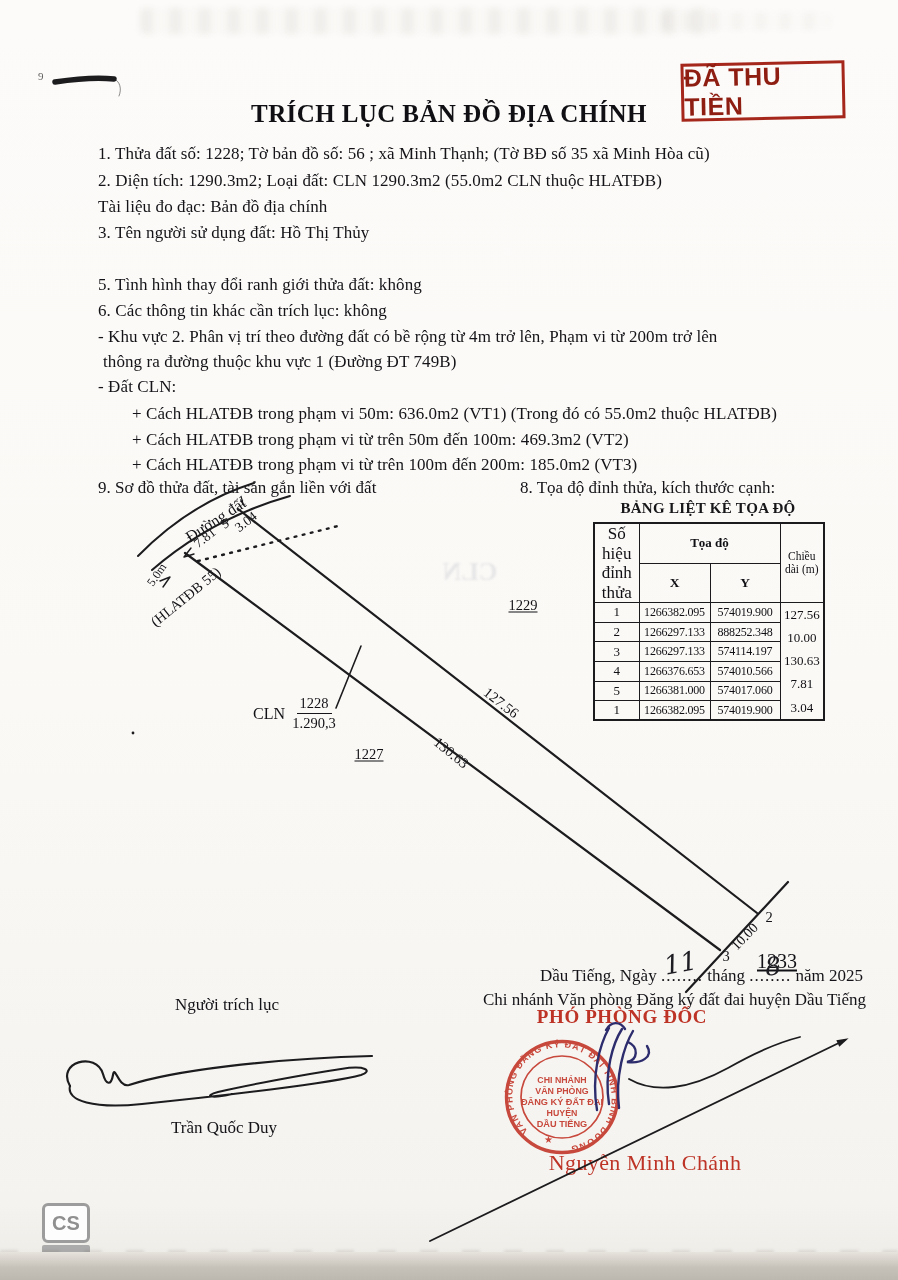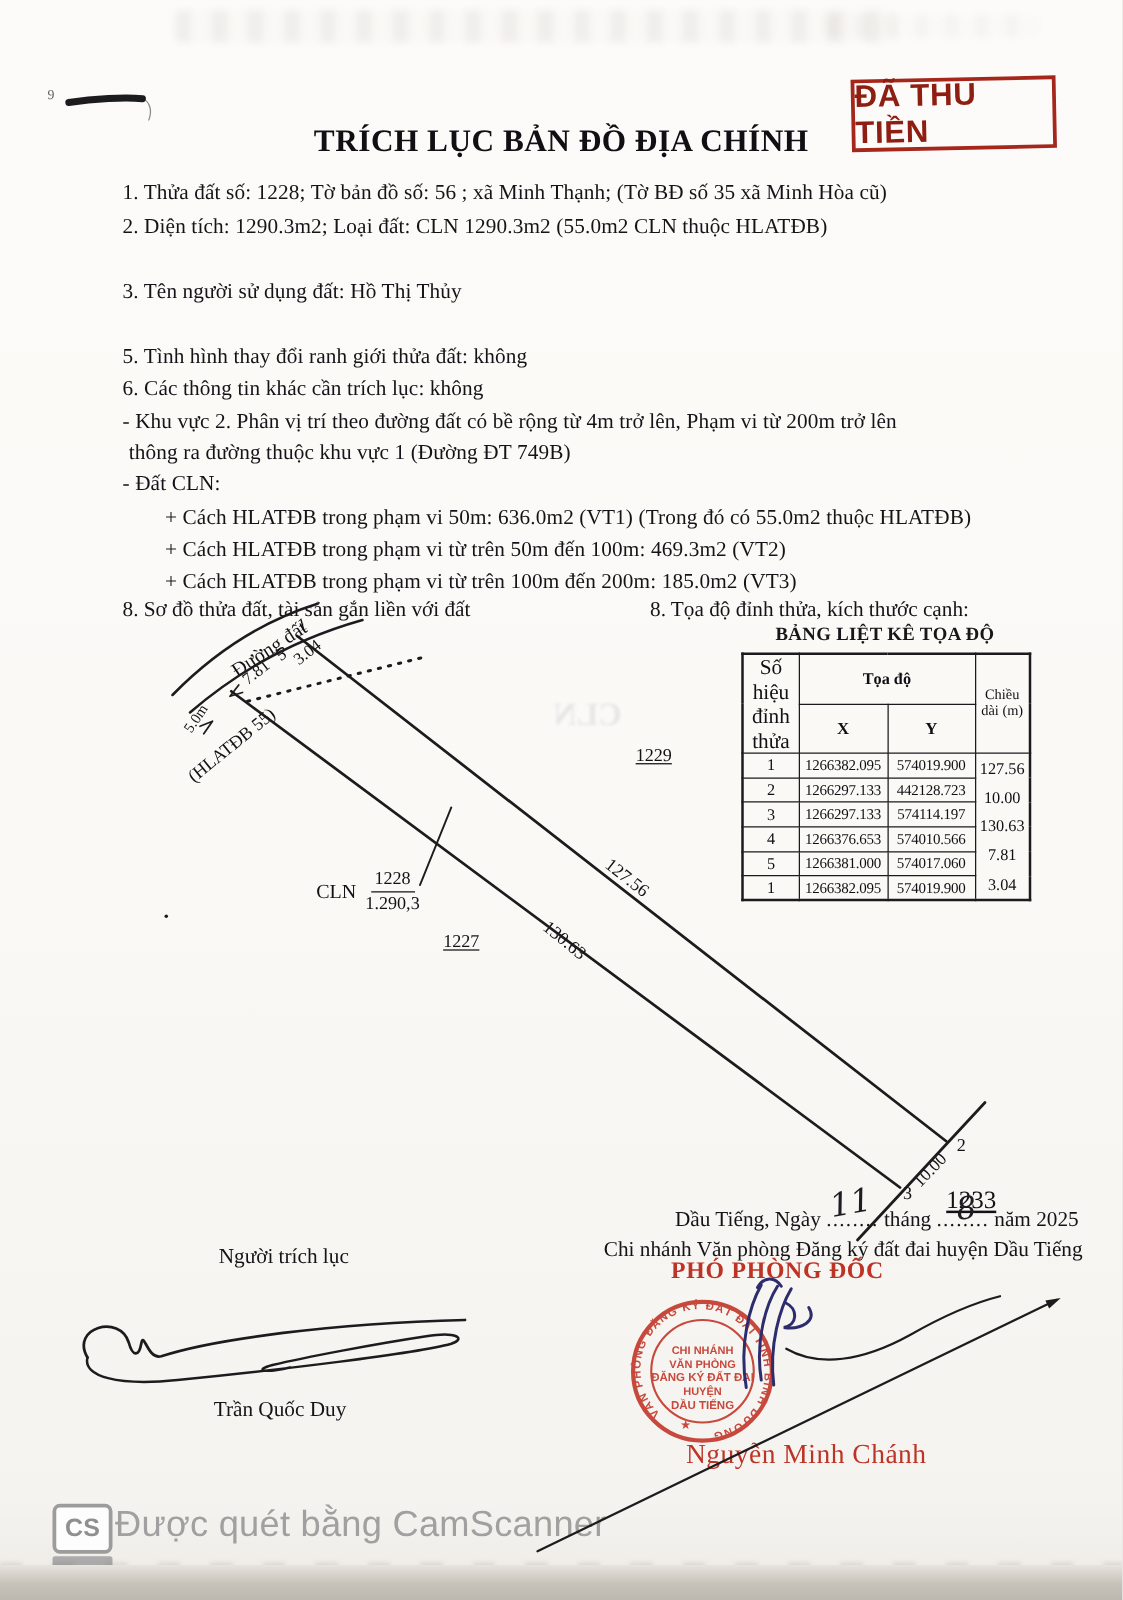--- a/index.html
+++ b/index.html
@@ -77,31 +77,32 @@
   <span class="abs corner-mark-9">9</span>
 
   <div class="abs paid-stamp">
     <span>ĐÃ THU TIỀN</span>
   </div>
 
   <div class="abs title nw" style="top:100px;">TRÍCH LỤC BẢN ĐỒ ĐỊA CHÍNH</div>
 
   <div class="abs body-line nw" style="left:98px;top:143px;">1. Thửa đất số: 1228; Tờ bản đồ số: 56 ; xã Minh Thạnh; (Tờ BĐ số 35 xã Minh Hòa cũ)</div>
   <div class="abs body-line nw" style="left:98px;top:170px;">2. Diện tích: 1290.3m2; Loại đất: CLN 1290.3m2 (55.0m2 CLN thuộc HLATĐB)</div>
+  <div class="abs body-line nw" style="left:98px;top:196px;">Tài liệu đo đạc: Bản đồ địa chính</div>
   <div class="abs body-line nw" style="left:98px;top:222px;">3. Tên người sử dụng đất: Hồ Thị Thủy</div>
   <div class="abs body-line nw" style="left:98px;top:274px;">5. Tình hình thay đổi ranh giới thửa đất: không</div>
   <div class="abs body-line nw" style="left:98px;top:300px;">6. Các thông tin khác cần trích lục: không</div>
   <div class="abs body-line nw" style="left:98px;top:326px;">- Khu vực 2. Phân vị trí theo đường đất có bề rộng từ 4m trở lên,  Phạm vi từ 200m trở lên</div>
   <div class="abs body-line nw ind1" style="left:98px;top:351px;text-align:center;">thông ra đường thuộc khu vực 1 (Đường ĐT 749B)</div>
   <div class="abs body-line nw" style="left:98px;top:376px;">- Đất CLN:</div>
   <div class="abs body-line nw ind2" style="left:98px;top:403px;">+ Cách HLATĐB trong phạm vi 50m: 636.0m2 (VT1) (Trong đó có 55.0m2 thuộc HLATĐB)</div>
   <div class="abs body-line nw ind2" style="left:98px;top:429px;">+ Cách HLATĐB trong phạm vi từ trên 50m đến 100m: 469.3m2 (VT2)</div>
   <div class="abs body-line nw ind2" style="left:98px;top:454px;">+ Cách HLATĐB trong phạm vi từ trên 100m đến 200m: 185.0m2 (VT3)</div>
 
-  <div class="abs heading nw" style="left:98px;top:478px;">8. Sơ đồ thửa đất, tài sản gắn liền với đất</div>
+  <div class="abs heading nw" style="left:98px;top:478px;">9. Sơ đồ thửa đất, tài sản gắn liền với đất</div>
   <div class="abs heading nw" style="left:520px;top:478px;">8. Tọa độ đỉnh thửa, kích thước cạnh:</div>
 
   <div class="abs coord-title nw">BẢNG LIỆT KÊ TỌA ĐỘ</div>
   <table class="coords">
     <colgroup>
         <col style="width:45px">
         <col style="width:71px">
         <col style="width:70px">
         <col style="width:44px">
       </colgroup>
@@ -125,21 +126,21 @@
           <span>10.00</span>
           <span>130.63</span>
           <span>7.81</span>
           <span>3.04</span>
         </div>
       </td>
     </tr>
     <tr class="data-row">
       <td class="c-id">2</td>
       <td class="c-xy">1266297.133</td>
-      <td class="c-xy">442128.723</td>
+      <td class="c-xy">888252.348</td>
     </tr>
     <tr class="data-row">
       <td class="c-id">3</td>
       <td class="c-xy">1266297.133</td>
       <td class="c-xy">574114.197</td>
     </tr>
     <tr class="data-row">
       <td class="c-id">4</td>
       <td class="c-xy">1266376.653</td>
       <td class="c-xy">574010.566</td>
@@ -208,21 +209,20 @@
       <text x="65" y="73" font-size="9.2">ĐĂNG KÝ ĐẤT ĐAI</text>
       <text x="65" y="84" font-size="8.8">HUYỆN</text>
       <text x="65" y="95" font-size="9.2">DẦU TIẾNG</text>
     </g>
   </svg>
 
   <div class="abs cs-box">
     <div class="cs-square">CS</div>
     <div class="cs-bar"></div>
   </div>
-  <div class="abs cs-text nw">Được quét bằng CamScanner</div>
 
   <div class="abs bottom-mottle"></div>
   <div class="abs bottom-band"></div>
 
   <svg class="overlay-svg" width="898" height="1280" viewBox="0 0 898 1280">
     <g stroke="#1c1c1e" fill="none" stroke-linecap="round">
 
       <path d="M 138,556 Q 190,503 254,483" stroke-width="2"></path>
       <path d="M 152,570 Q 212,518 290,496" stroke-width="2"></path>
 

